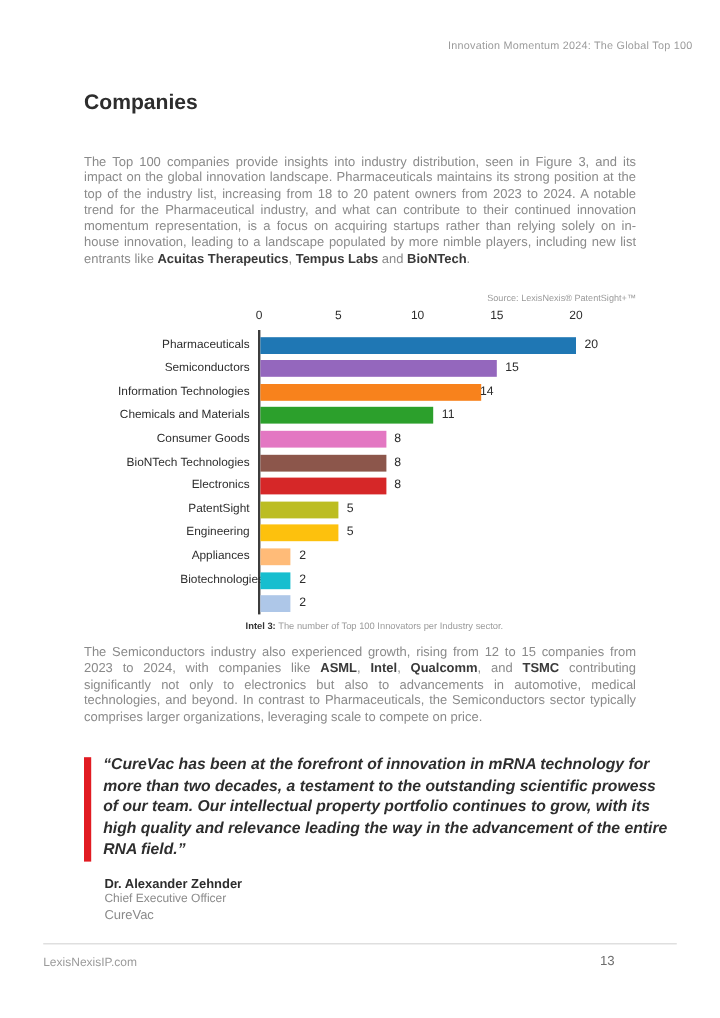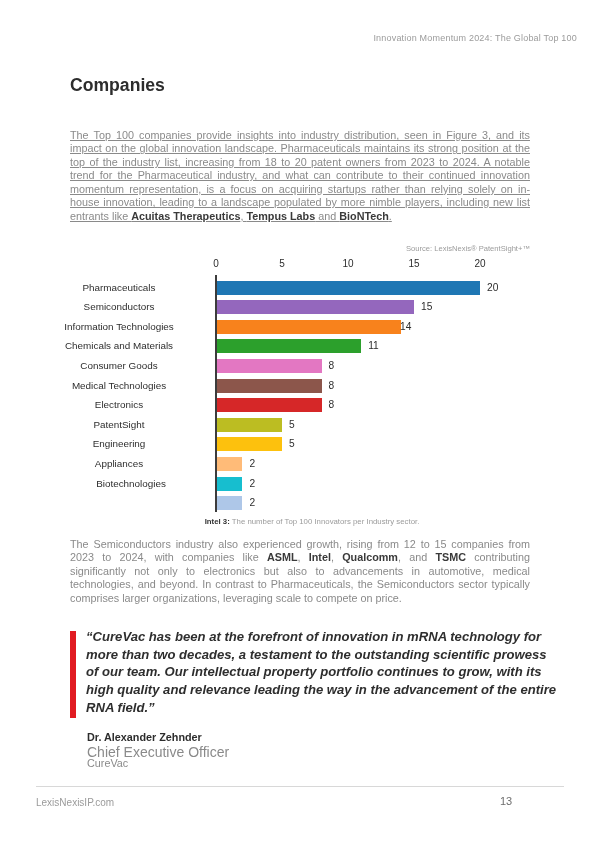--- a/index.html
+++ b/index.html
@@ -14,52 +14,52 @@
   .title{
     position:absolute;top:74px;left:70px;width:420px;
     font-size:17.6px;font-weight:bold;color:#2d2d2d;line-height:22.5px;
   }
   .para{
     position:absolute;left:70px;width:460px;
     font-size:10.8px;line-height:13.45px;color:#8a8a8a;
     text-align:justify;text-justify:inter-word;
   }
   .para b{color:#3a3a3a;font-weight:bold;}
-  .para1{top:129px;text-decoration:underline;}
+  .para1{top:129px;}
   .para2{top:538px;}
   .source{
     position:absolute;top:244px;left:70px;width:460px;text-align:right;
     font-size:7.6px;color:#9b9b9b;
   }
   .chart{position:absolute;top:258px;left:0;width:600px;height:258px;}
   .chart .tick{
     position:absolute;top:0;transform:translateX(-50%);
     font-size:10px;color:#2d2d2d;
   }
   .chart .axis{position:absolute;background:#3c3c3c;width:1.5px;}
   .chart .cat{
-    position:absolute;left:15px;width:208px;text-align:center;
+    position:absolute;left:0;width:208px;text-align:right;
     font-size:9.9px;color:#2d2d2d;line-height:14px;
   }
   .chart .bar{position:absolute;left:217px;height:14px;}
   .chart .val{
     position:absolute;font-size:10.2px;color:#2d2d2d;line-height:14px;
   }
   .caption{
     position:absolute;top:517px;left:70px;width:484px;text-align:center;
     font-size:7.8px;color:#9b9b9b;
   }
   .caption b{color:#333333;}
   .quote-bar{position:absolute;left:70px;top:631px;width:5.5px;height:87px;}
   .quote-text{
     position:absolute;left:86px;top:628px;width:472px;
     font-size:13.1px;font-weight:bold;font-style:italic;color:#2e2e2e;line-height:17.7px;
   }
   .attr-name{position:absolute;left:87px;top:731px;font-size:10.8px;font-weight:bold;color:#2d2d2d;}
-  .attr-role{position:absolute;left:87px;top:744px;font-size:14px;color:#8a8a8a;}
+  .attr-role{position:absolute;left:87px;top:744px;font-size:10px;color:#8a8a8a;}
   .attr-company{position:absolute;left:87px;top:757px;font-size:10.8px;color:#8a8a8a;}
   .footer-rule{position:absolute;top:786px;left:36px;width:528px;height:1px;background:#d8d8d8;}
   .footer-left{position:absolute;top:797px;left:36px;font-size:10px;color:#9b9b9b;}
   .page-num{position:absolute;top:795px;left:500px;width:64px;text-align:left;font-size:11px;color:#6e6e6e;}
 </style>
 </head>
 <body>
 
 <div class="page">
 
@@ -88,21 +88,21 @@
       <div class="val" style="top: 42.1px; left: 421px;">15</div>
       <div class="cat" style="top: 61.7px;">Information Technologies</div>
       <div class="bar" style="top: 61.7px; width: 183.8px; background: rgb(248, 130, 28);"></div>
       <div class="val" style="top: 61.7px; left: 400px;">14</div>
       <div class="cat" style="top: 81.3px;">Chemicals and Materials</div>
       <div class="bar" style="top: 81.3px; width: 144.2px; background: rgb(44, 160, 44);"></div>
       <div class="val" style="top: 81.3px; left: 368.2px;">11</div>
       <div class="cat" style="top: 100.9px;">Consumer Goods</div>
       <div class="bar" style="top: 100.9px; width: 104.6px; background: rgb(227, 119, 194);"></div>
       <div class="val" style="top: 100.9px; left: 328.6px;">8</div>
-      <div class="cat" style="top: 120.5px;">Medical Technologies</div>
+      <div class="cat" style="top: 120.5px;">BioNTech Technologies</div>
       <div class="bar" style="top: 120.5px; width: 104.6px; background: rgb(140, 86, 75);"></div>
       <div class="val" style="top: 120.5px; left: 328.6px;">8</div>
       <div class="cat" style="top: 140.1px;">Electronics</div>
       <div class="bar" style="top: 140.1px; width: 104.6px; background: rgb(214, 39, 40);"></div>
       <div class="val" style="top: 140.1px; left: 328.6px;">8</div>
       <div class="cat" style="top: 159.7px;">PatentSight</div>
       <div class="bar" style="top: 159.7px; width: 65px; background: rgb(188, 189, 34);"></div>
       <div class="val" style="top: 159.7px; left: 289px;">5</div>
       <div class="cat" style="top: 179.3px;">Engineering</div>
       <div class="bar" style="top: 179.3px; width: 65px; background: rgb(253, 193, 13);"></div>

